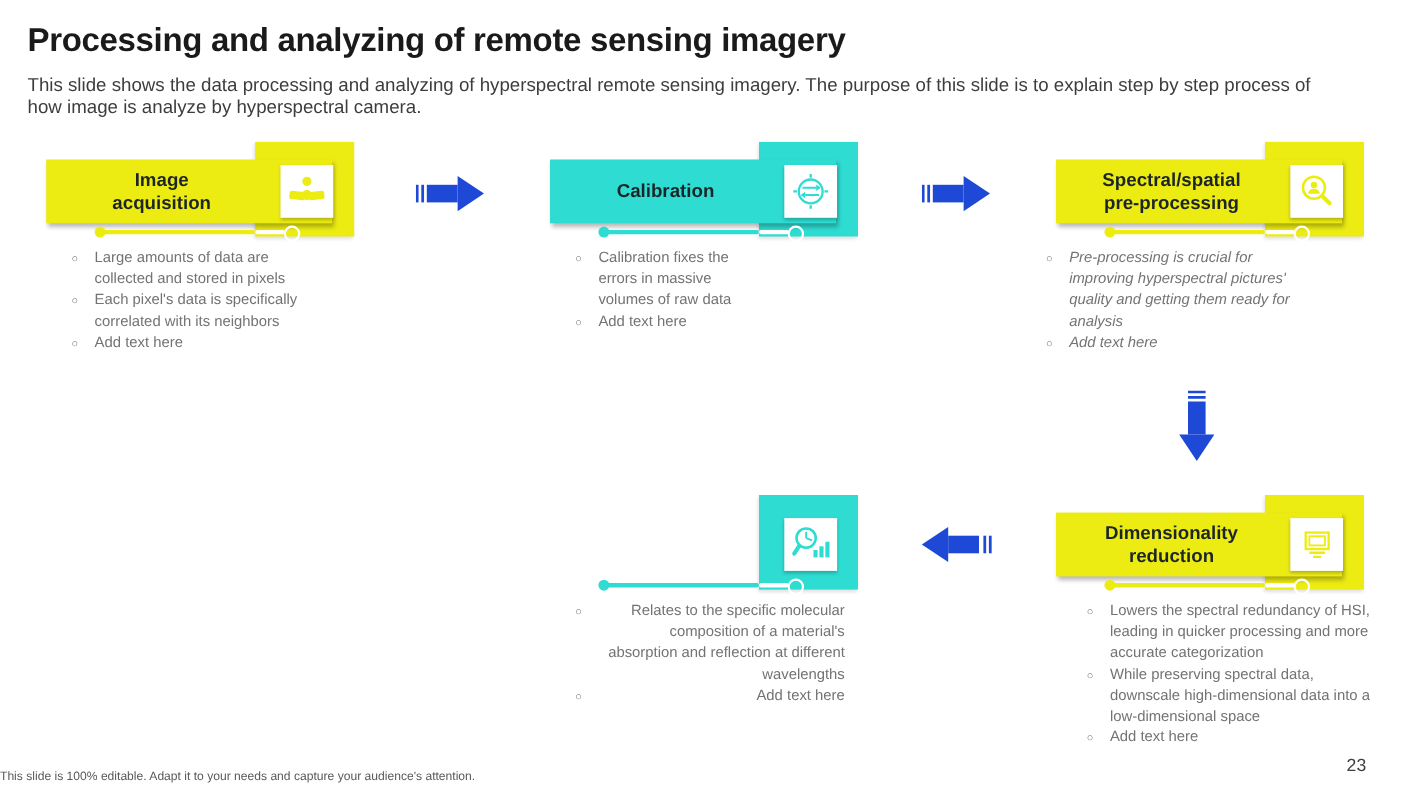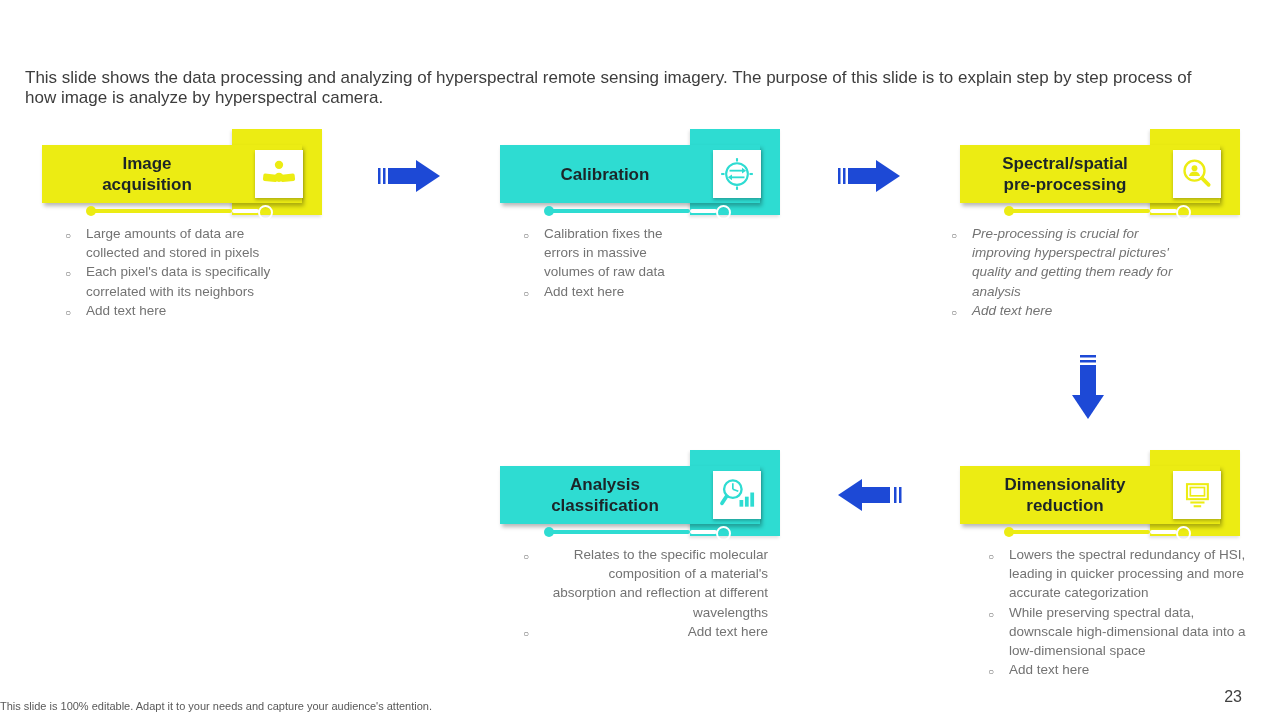--- a/index.html
+++ b/index.html
@@ -40,20 +40,21 @@
   .arrow{position:absolute;color:var(--blue,#1d49d6);}
 
   .footer{position:absolute;left:0;right:0;bottom:8px;text-align:left;font-size:11px;color:#595959;}
   .pagenum{position:absolute;right:38px;bottom:14px;font-size:16px;color:#404040;}
 </style>
 </head>
 <body>
 
 <div class="slide">
 
+  <div class="title">Processing and analyzing of remote sensing imagery</div>
   <div class="subtitle">This slide shows the data processing and analyzing of hyperspectral remote sensing imagery. The purpose of this slide is to explain step by step process of how image is analyze by hyperspectral camera.</div>
 
   <div class="step yellow" style="left:42px;top:129px;padding-left:16px;">
     <div class="tab"></div>
     <div class="bar">
       <div class="bar-title">Image acquisition</div>
     </div>
     <div class="icon-sq">
       <svg width="40" height="40" viewBox="0 0 48 48">
         <circle cx="24" cy="13" r="5" fill="currentColor"></circle>
@@ -125,23 +126,20 @@
       </svg>
     </div>
     <div class="uline"></div>
     <div class="uline2"></div>
     <div class="udot"></div>
     <div class="uring"></div>
   </div>
 
   <div class="step cyan" style="left:500px;top:450px;">
     <div class="tab"></div>
-    <div class="bar">
-      <div class="bar-title">Analysis classification</div>
-    </div>
     <div class="icon-sq">
       <svg width="40" height="40" viewBox="0 0 48 48">
         <circle cx="19" cy="17" r="10.5" fill="none" stroke="currentColor" stroke-width="2.8"></circle>
         <line x1="19" y1="17" x2="19" y2="10" stroke="currentColor" stroke-width="2"></line>
         <line x1="19" y1="17" x2="25.5" y2="19.5" stroke="currentColor" stroke-width="2"></line>
         <line x1="11.5" y1="25.5" x2="6" y2="34" stroke="currentColor" stroke-width="4.5" stroke-linecap="round"></line>
         <rect x="27" y="30" width="4.5" height="8" fill="currentColor"></rect>
         <rect x="33.5" y="26" width="4.5" height="12" fill="currentColor"></rect>
         <rect x="40" y="21" width="4.5" height="17" fill="currentColor"></rect>
       </svg>

